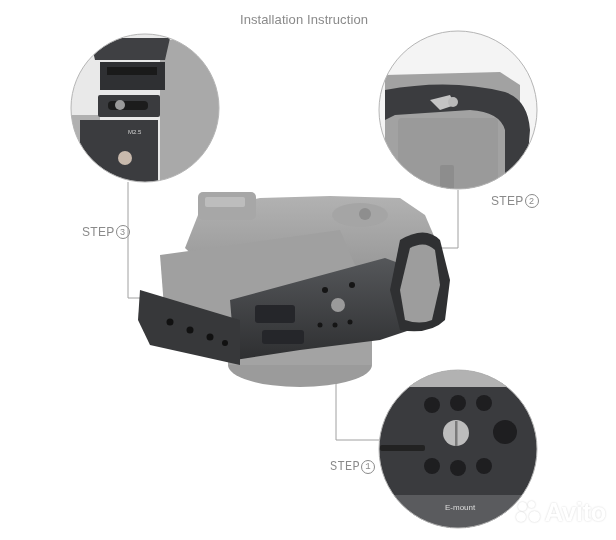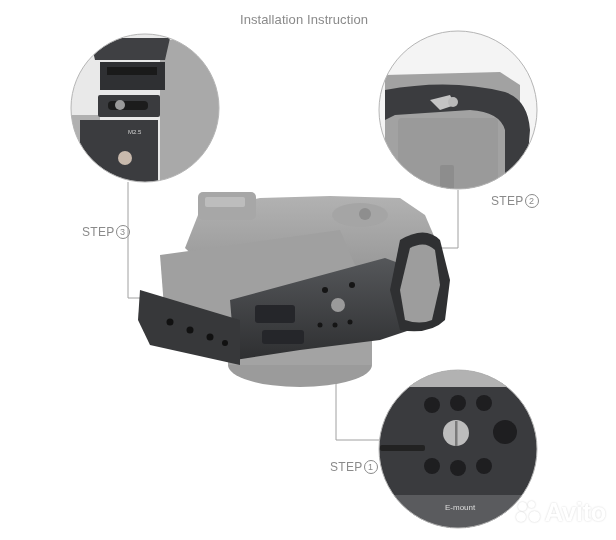--- a/index.html
+++ b/index.html
@@ -122,21 +122,21 @@
   </g>
   <circle cx="458" cy="449" r="79" fill="none" stroke="#b5b5b5" stroke-width="1"></circle>
 </svg>
 
 <div class="step" style="left:82px; top:194px;margin-top:31px;">
   <span>STEP</span><span class="num">3</span>
 </div>
 <div class="step" style="left:474px; top:194px;margin-left:17px;">
   <span>STEP</span><span class="num">2</span>
 </div>
-<div class="step" style="left:330px; top:460px;">
+<div class="step" style="left:330px; top:460px;font-family:Liberation Mono, monospace;">
   <span>STEP</span><span class="num">1</span>
 </div>
 
 <div class="watermark">
   <span class="dots">
     <i style="left:2px; top:1px; width:9px; height:9px;"></i>
     <i style="left:12px; top:0px; width:7px; height:7px;"></i>
     <i style="left:0px; top:11px; width:10px; height:10px;"></i>
     <i style="left:13px; top:10px; width:11px; height:11px;"></i>
   </span><span>Avito</span>

